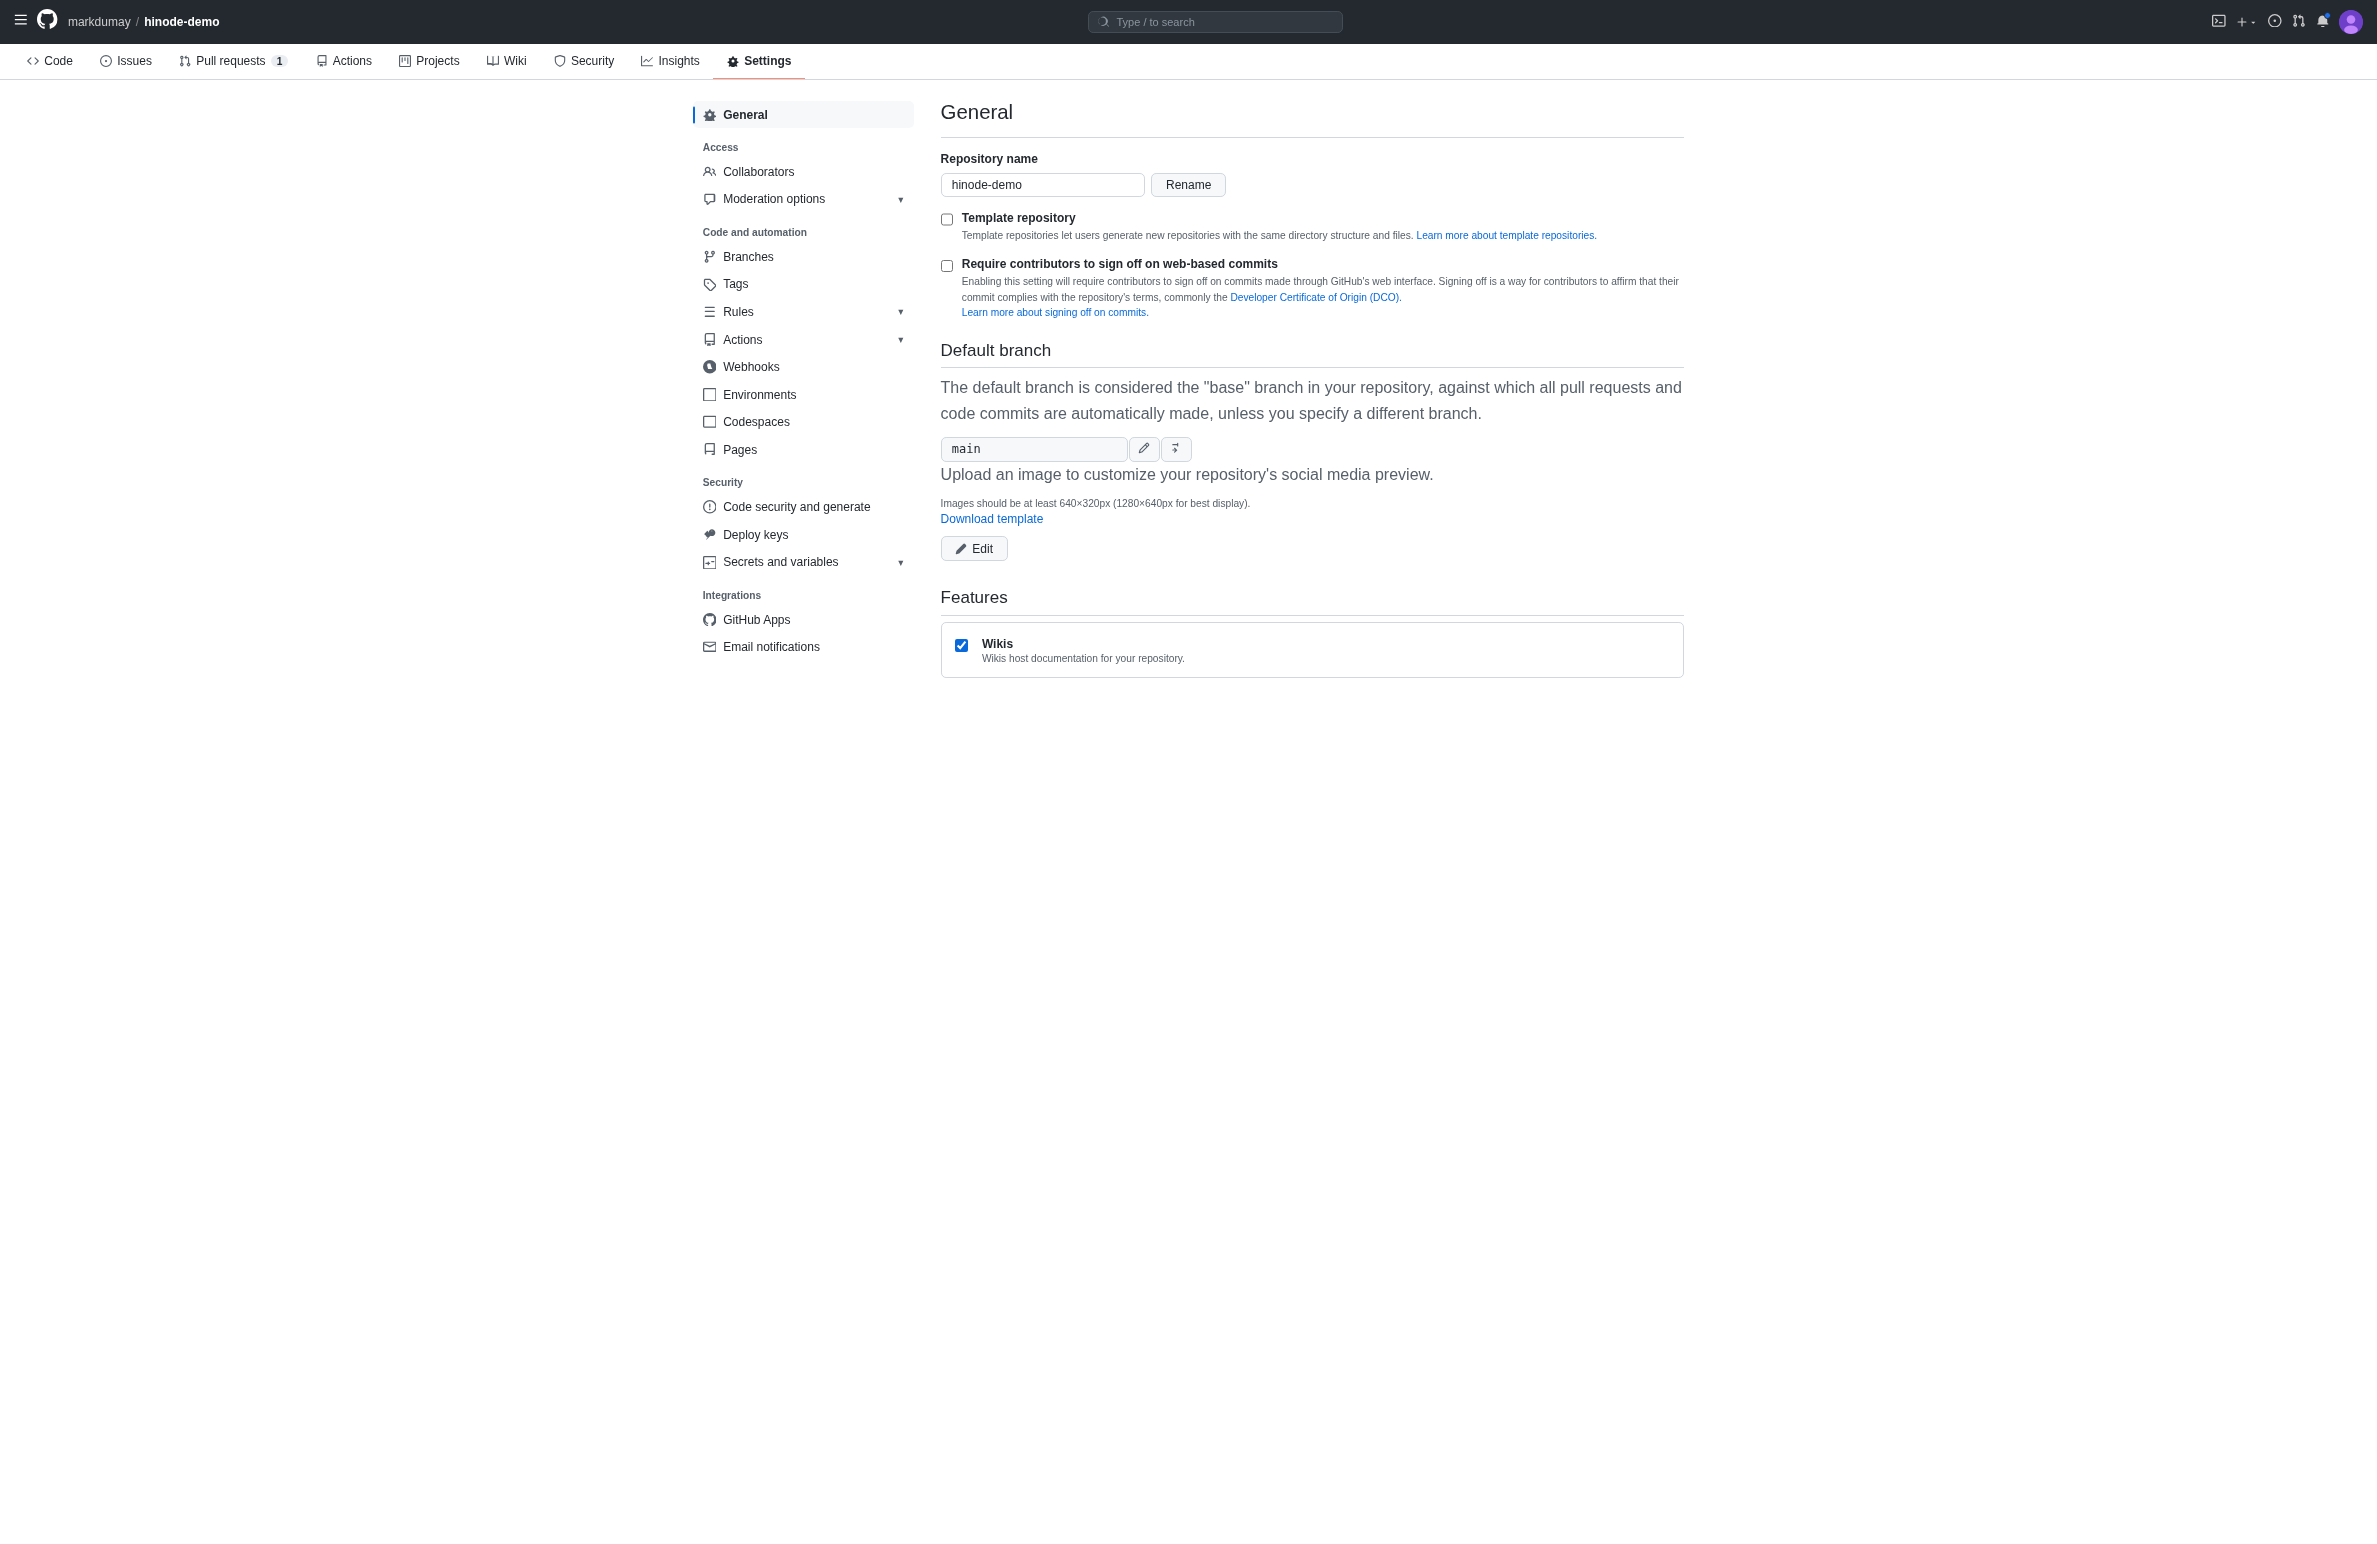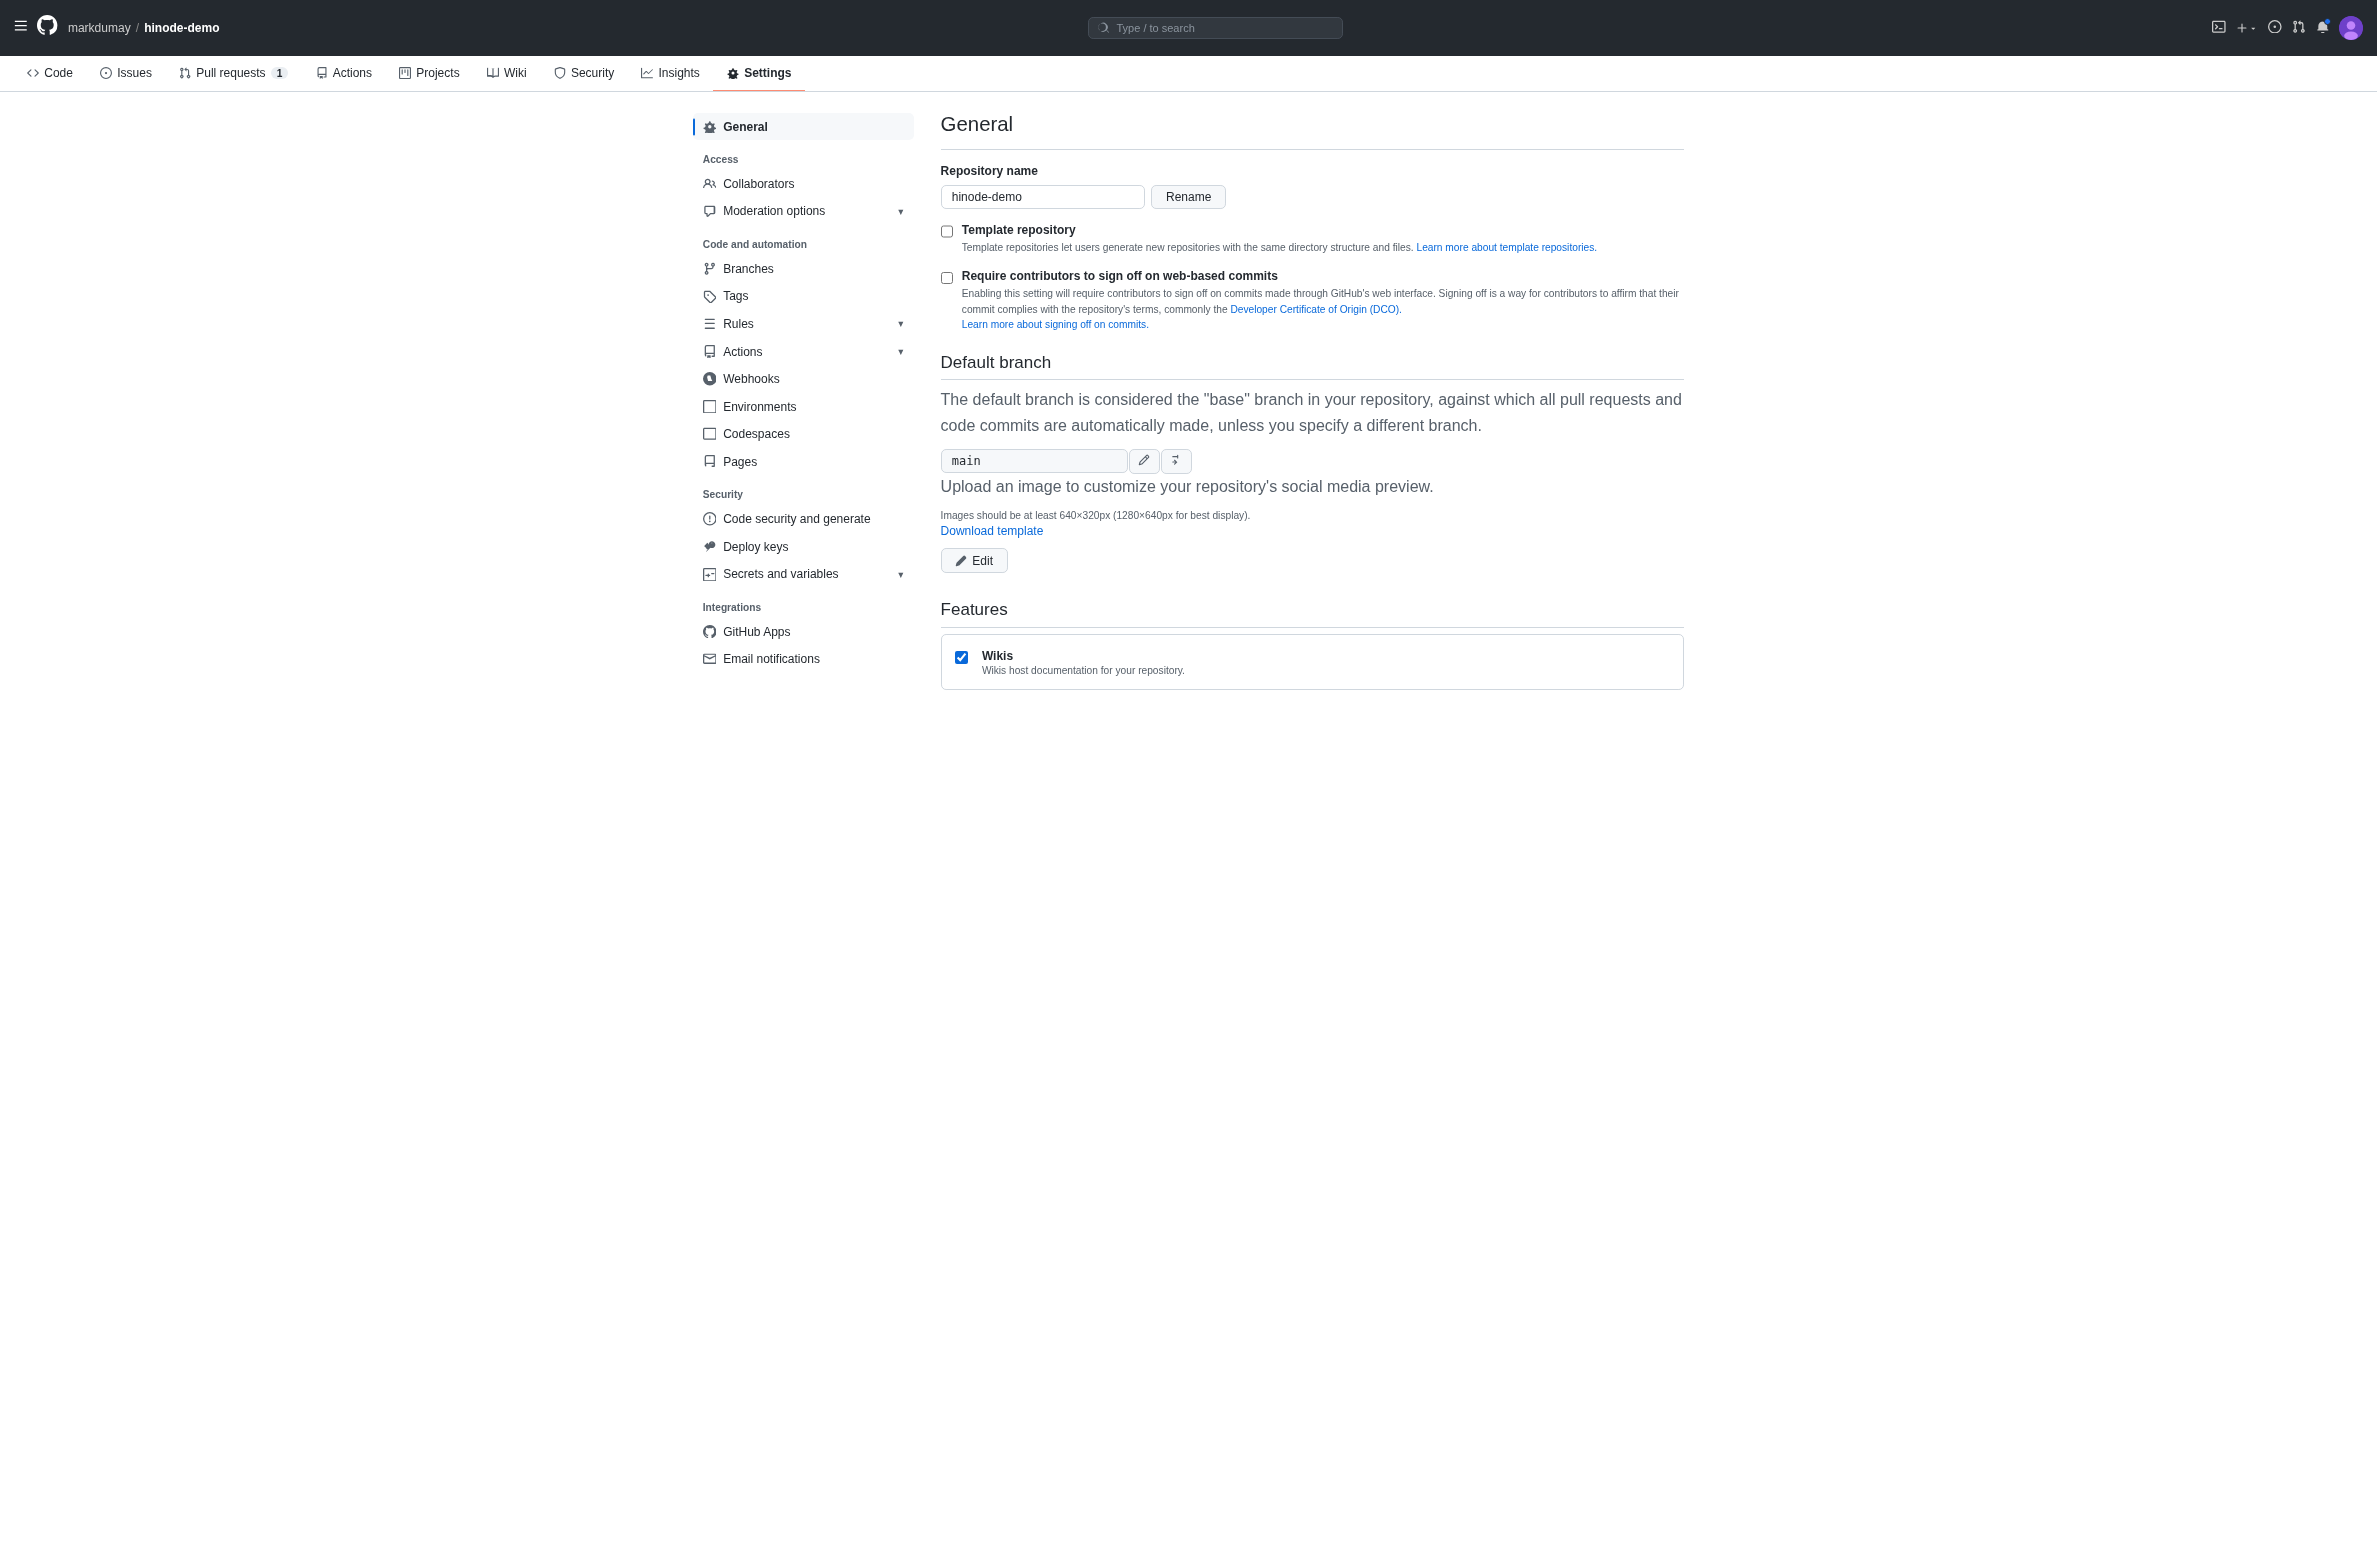--- a/index.html
+++ b/index.html
@@ -1,21 +1,21 @@
 <!DOCTYPE html>
 <html style="font-size:13.6px"><head>
   <meta charset="utf-8">
   <style>
     * { box-sizing: border-box; margin: 0; padding: 0; }
     body { font-family: -apple-system, BlinkMacSystemFont, "Segoe UI", Helvetica, Arial, sans-serif; font-size: 12px; color: #24292f; background: #fff; }
 
     
     .top-bar {
       background: #24292f;
-      height: 56px;
+      height: 44px;
       display: flex;
       align-items: center;
       padding: 0 13.6px;
       gap: 13.6px;
     }
     .top-bar-left { display: flex; align-items: center; gap: 10.2px; }
     .hamburger { color: #fff; cursor: pointer; font-size: 15.3px; }
     .github-logo { color: #fff; font-size: 20.4px; }
     .repo-path { color: #fff; font-size: 12px; display: flex; align-items: center; gap: 3.4px; }
     .repo-path .owner { color: #ccc; }
@@ -166,21 +166,21 @@
       border: 0.8px solid #d0d7de; border-radius: 5.1px;
       padding: 13.6px; margin-bottom: 6.8px;
     }
     .feature-row { display: flex; align-items: flex-start; gap: 14px; }
     .feature-title { font-size: 12px; font-weight: 600; }
     .feature-desc { font-size: 10.2px; color: #57606a; margin-top: 1.7px; }
 
     .checkbox-blue { accent-color: #0969da; }
 
     
-    .branch-row { display: flex; align-items: flex-start; gap: 1px; }
+    .branch-row { display: flex; align-items: center; gap: 1px; }
   </style>
 </head>
 <body>
 
 <div class="top-bar">
   <div class="top-bar-left">
     <span class="hamburger">
       <svg width="13.6" height="13.6" viewBox="0 0 16 16" fill="#fff">
           <path d="M1 2h14v1.5H1zm0 5h14v1.5H1zm0 5h14v1.5H1z"></path>
         </svg>

